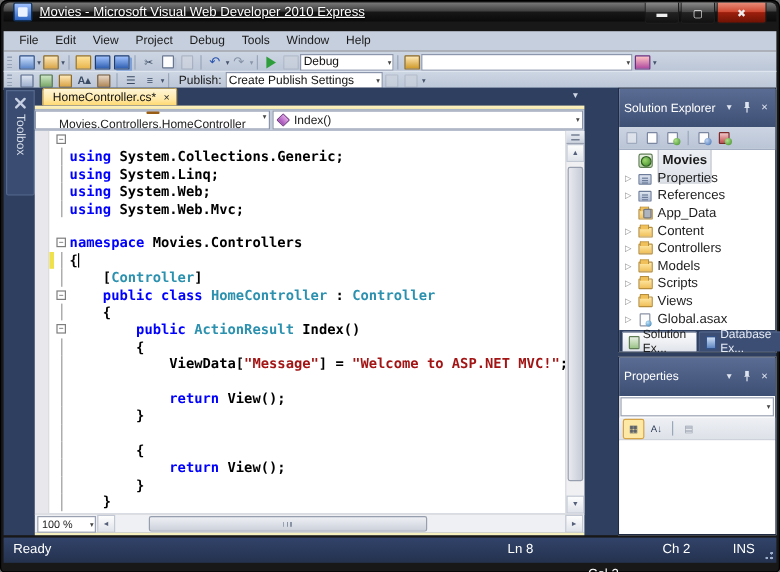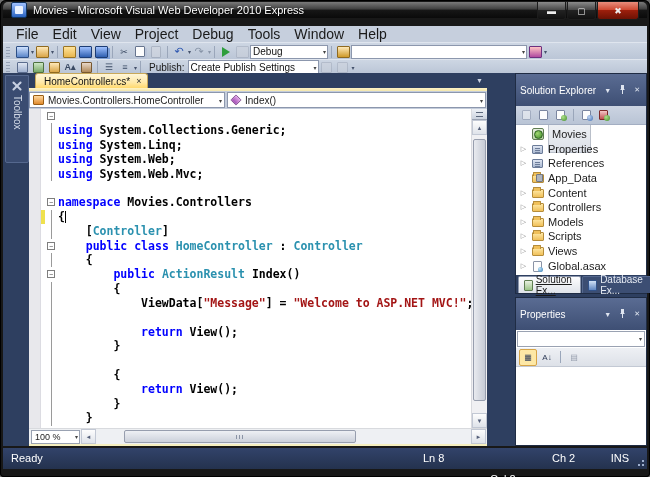--- a/index.html
+++ b/index.html
@@ -2,33 +2,33 @@
 <html><head>
 <meta charset="utf-8">
 <style>
   html,body{margin:0;padding:0;background:#555;font-family:"Liberation Sans",sans-serif;}
   #stage{position:relative;width:650px;height:477px;overflow:hidden;background:#6e6e6e;}
   .window{position:absolute;inset:0;background:#181818;border-radius:6px 6px 4px 4px;
           box-shadow:inset 0 0 0 1px #000;}
   
   .titlebar{position:absolute;left:3px;right:3px;top:2px;height:16px;
     background:linear-gradient(#7a7a7a 0%,#3f3f3f 45%,#171717 50%,#0a0a0a 100%);
-    border-radius:5px 5px 0 0;display:flex;align-items:center;color:#fff;font-size:11px;}
+    border-radius:5px 5px 0 0;display:flex;align-items:center;color:#fff;font-size:11px;text-decoration:underline;}
   .app-icon{width:14px;height:14px;margin:0 6px 0 8px;background:linear-gradient(#9fc1ff,#2a63c0);
     border:1px solid #10345f;border-radius:2px;position:relative;}
   .app-icon::after{content:"";position:absolute;inset:3px;background:#eaf2ff;border-radius:1px;}
   .title-text{text-shadow:0 1px 2px #000;}
   .winbtns{position:absolute;right:8px;top:0;display:flex;}
   .winbtn{width:27px;height:17px;border:1px solid #1c1c1c;border-top:none;color:#eee;
     background:linear-gradient(#8b8b8b,#4a4a4a 45%,#222 50%,#111);font-size:9px;
     display:flex;align-items:center;justify-content:center;border-radius:0 0 3px 3px;margin-left:1px;}
   .winbtn.close{width:40px;background:linear-gradient(#e98e7c,#cf4a33 45%,#9c1f0c 50%,#6d1204);}
   
   .menubar{position:absolute;left:3px;right:3px;top:26px;height:16px;background:#c6cfdd;
-    display:flex;align-items:center;font-size:14px;color:#1a1a1a;padding-left:6px;}
+    display:flex;align-items:center;font-size:10px;color:#1a1a1a;padding-left:6px;}
   .menu-item{padding:1px 7px;}
   .toolbar{position:absolute;left:3px;right:3px;display:flex;align-items:center;
     background:linear-gradient(#cdd6e3,#bac5d6);border-top:1px solid #dfe5ee;}
   .tb1{top:42px;height:17px;}
   .tb2{top:59px;height:14px;border-bottom:1px solid #a7b2c4;}
   .grip{width:4px;height:10px;margin:0 4px 0 3px;
     background:repeating-linear-gradient(#96a2b6 0 1px,transparent 1px 3px);}
   .tbi{width:14px;height:13px;margin:0 1px;border-radius:2px;position:relative;
     display:flex;align-items:center;justify-content:center;font-size:9px;color:#3a4a63;}
   .tbi .sq{width:11px;height:10px;border-radius:1px;}
@@ -118,21 +118,21 @@
   .se-toolbar{height:18px;background:linear-gradient(#ccd4e2,#b9c4d5);display:flex;align-items:center;
     gap:2px;padding:0 3px;border-bottom:1px solid #a3aec2;}
   .sei{width:15px;height:14px;border-radius:2px;position:relative;}
   .doc-shape{position:absolute;inset:2px 3px;background:#fdfdfd;border:1px solid #7b86a0;border-radius:1px;}
   .sei .dot{position:absolute;width:6px;height:6px;border-radius:50%;right:1px;bottom:1px;}
   .tree{flex:1;overflow:hidden;padding-top:2px;}
   .tree-row{display:flex;align-items:center;height:14.6px;font-size:11px;color:#1c1c1c;padding-left:3px;gap:3px;}
   .tw-exp{width:9px;font-size:7px;color:#8a8a8a;text-align:center;flex:none;}
   .tw-icon{width:14px;height:12px;flex:none;position:relative;}
   .tree-label.sel{background:linear-gradient(#f2f4f7,#dde1e8);border:1px solid #b9bfc9;border-radius:2px;
-    padding:12px 3px;font-weight:normal;}
+    padding:12px 3px;font-weight:bold;}
   .ti-folder,.ti-appdata{background:linear-gradient(#ffe9a6,#f0c05a);border:1px solid #b68d3a;
     border-radius:1px;position:absolute;inset:2px 1px 1px 1px;}
   .ti-folder::before,.ti-appdata::before{content:"";position:absolute;left:0;top:-3px;width:6px;height:3px;
     background:#f0c05a;border:1px solid #b68d3a;border-bottom:none;border-radius:1px 1px 0 0;}
   .ti-appdata::after{content:"";position:absolute;right:0;bottom:0;width:5px;height:6px;background:#aeb4bd;
     border:1px solid #717784;border-radius:2px/1px;}
   .ti-project{position:absolute;inset:0 1px 0 1px;background:linear-gradient(#e8f0e2,#b9d3a8);
     border:1px solid #5f7d52;border-radius:2px;}
   .ti-project::after{content:"";position:absolute;width:7px;height:7px;border-radius:50%;right:0;bottom:0;
     background:radial-gradient(circle at 35% 35%,#9fd76f,#3f8c2a);border:1px solid #2c611d;}
@@ -142,21 +142,21 @@
     background:#6c7c99;box-shadow:0 2px 0 #6c7c99,0 4px 0 #6c7c99;}
   .ti-globalasax,.ti-webconfig{position:absolute;inset:1px 3px 0 2px;background:#fdfdfd;
     border:1px solid #8a93a5;border-radius:1px;}
   .ti-globalasax::after{content:"";position:absolute;width:5px;height:5px;border-radius:50%;right:-2px;bottom:-1px;
     background:radial-gradient(circle at 35% 35%,#bfe2f7,#2f7bb5);}
   .ti-webconfig::after{content:"";position:absolute;width:5px;height:5px;border-radius:50%;right:-2px;bottom:-1px;
     background:radial-gradient(circle at 35% 35%,#ffe9a0,#cf9a2a);}
   .panel-tabs{height:18px;background:#2e3f60;display:flex;align-items:flex-end;gap:1px;padding:0 2px;}
   .ptab{height:16px;display:flex;align-items:center;gap:3px;font-size:10px;padding:0 5px;
     border-radius:2px 2px 0 0;}
-  .ptab.active{background:linear-gradient(#fdfdfe,#dfe3ea);color:#1a1a1a;border:1px solid #8c97ad;border-bottom:none;text-decoration:underline;}
+  .ptab.active{background:linear-gradient(#fdfdfe,#dfe3ea);color:#1a1a1a;border:1px solid #8c97ad;border-bottom:none;}
   .ptab.inactive{background:#3c4e73;color:#e6ebf4;border:1px solid #55688e;border-bottom:none;}
   .ptab-icon{width:10px;height:9px;border-radius:1px;}
   .ptab-icon.sol{background:linear-gradient(#e8f0e2,#9cc488);border:1px solid #5f7d52;}
   .ptab-icon.db{background:linear-gradient(#cfe0f5,#5f86c2);border:1px solid #32538a;}
   
   .prop-combo{height:14px;margin:1px;background:#fff;border:1px solid #9aa2b2;position:relative;}
   .prop-combo .carr{position:absolute;right:2px;top:3px;font-size:6px;color:#444;}
   .prop-toolbar{height:18px;background:linear-gradient(#eef0f4,#dde1e8);display:flex;align-items:center;
     gap:2px;padding:0 3px;border-bottom:1px solid #c3c9d4;}
   .pti{width:16px;height:15px;display:flex;align-items:center;justify-content:center;font-size:8px;
@@ -305,21 +305,21 @@
       <div class="tabstrip">
         <div class="doc-tab">
           <span>HomeController.cs*</span>
           <span class="tab-close">×</span>
         </div>
         <span class="tablist-arrow">▼</span>
       </div>
       <div class="tab-underline"></div>
 
       <div class="navbar">
-        <div class="nav-combo" style="width:188px;">
+        <div class="nav-combo" style="width:188px;flex-direction:column;">
           <span class="ic-class"></span>
           <span>Movies.Controllers.HomeController</span>
           <span class="carr">▾</span>
         </div>
         <div class="nav-combo" style="flex:1;">
           <span class="ic-method"></span>
           <span>Index()</span>
           <span class="carr">▾</span>
         </div>
       </div>

